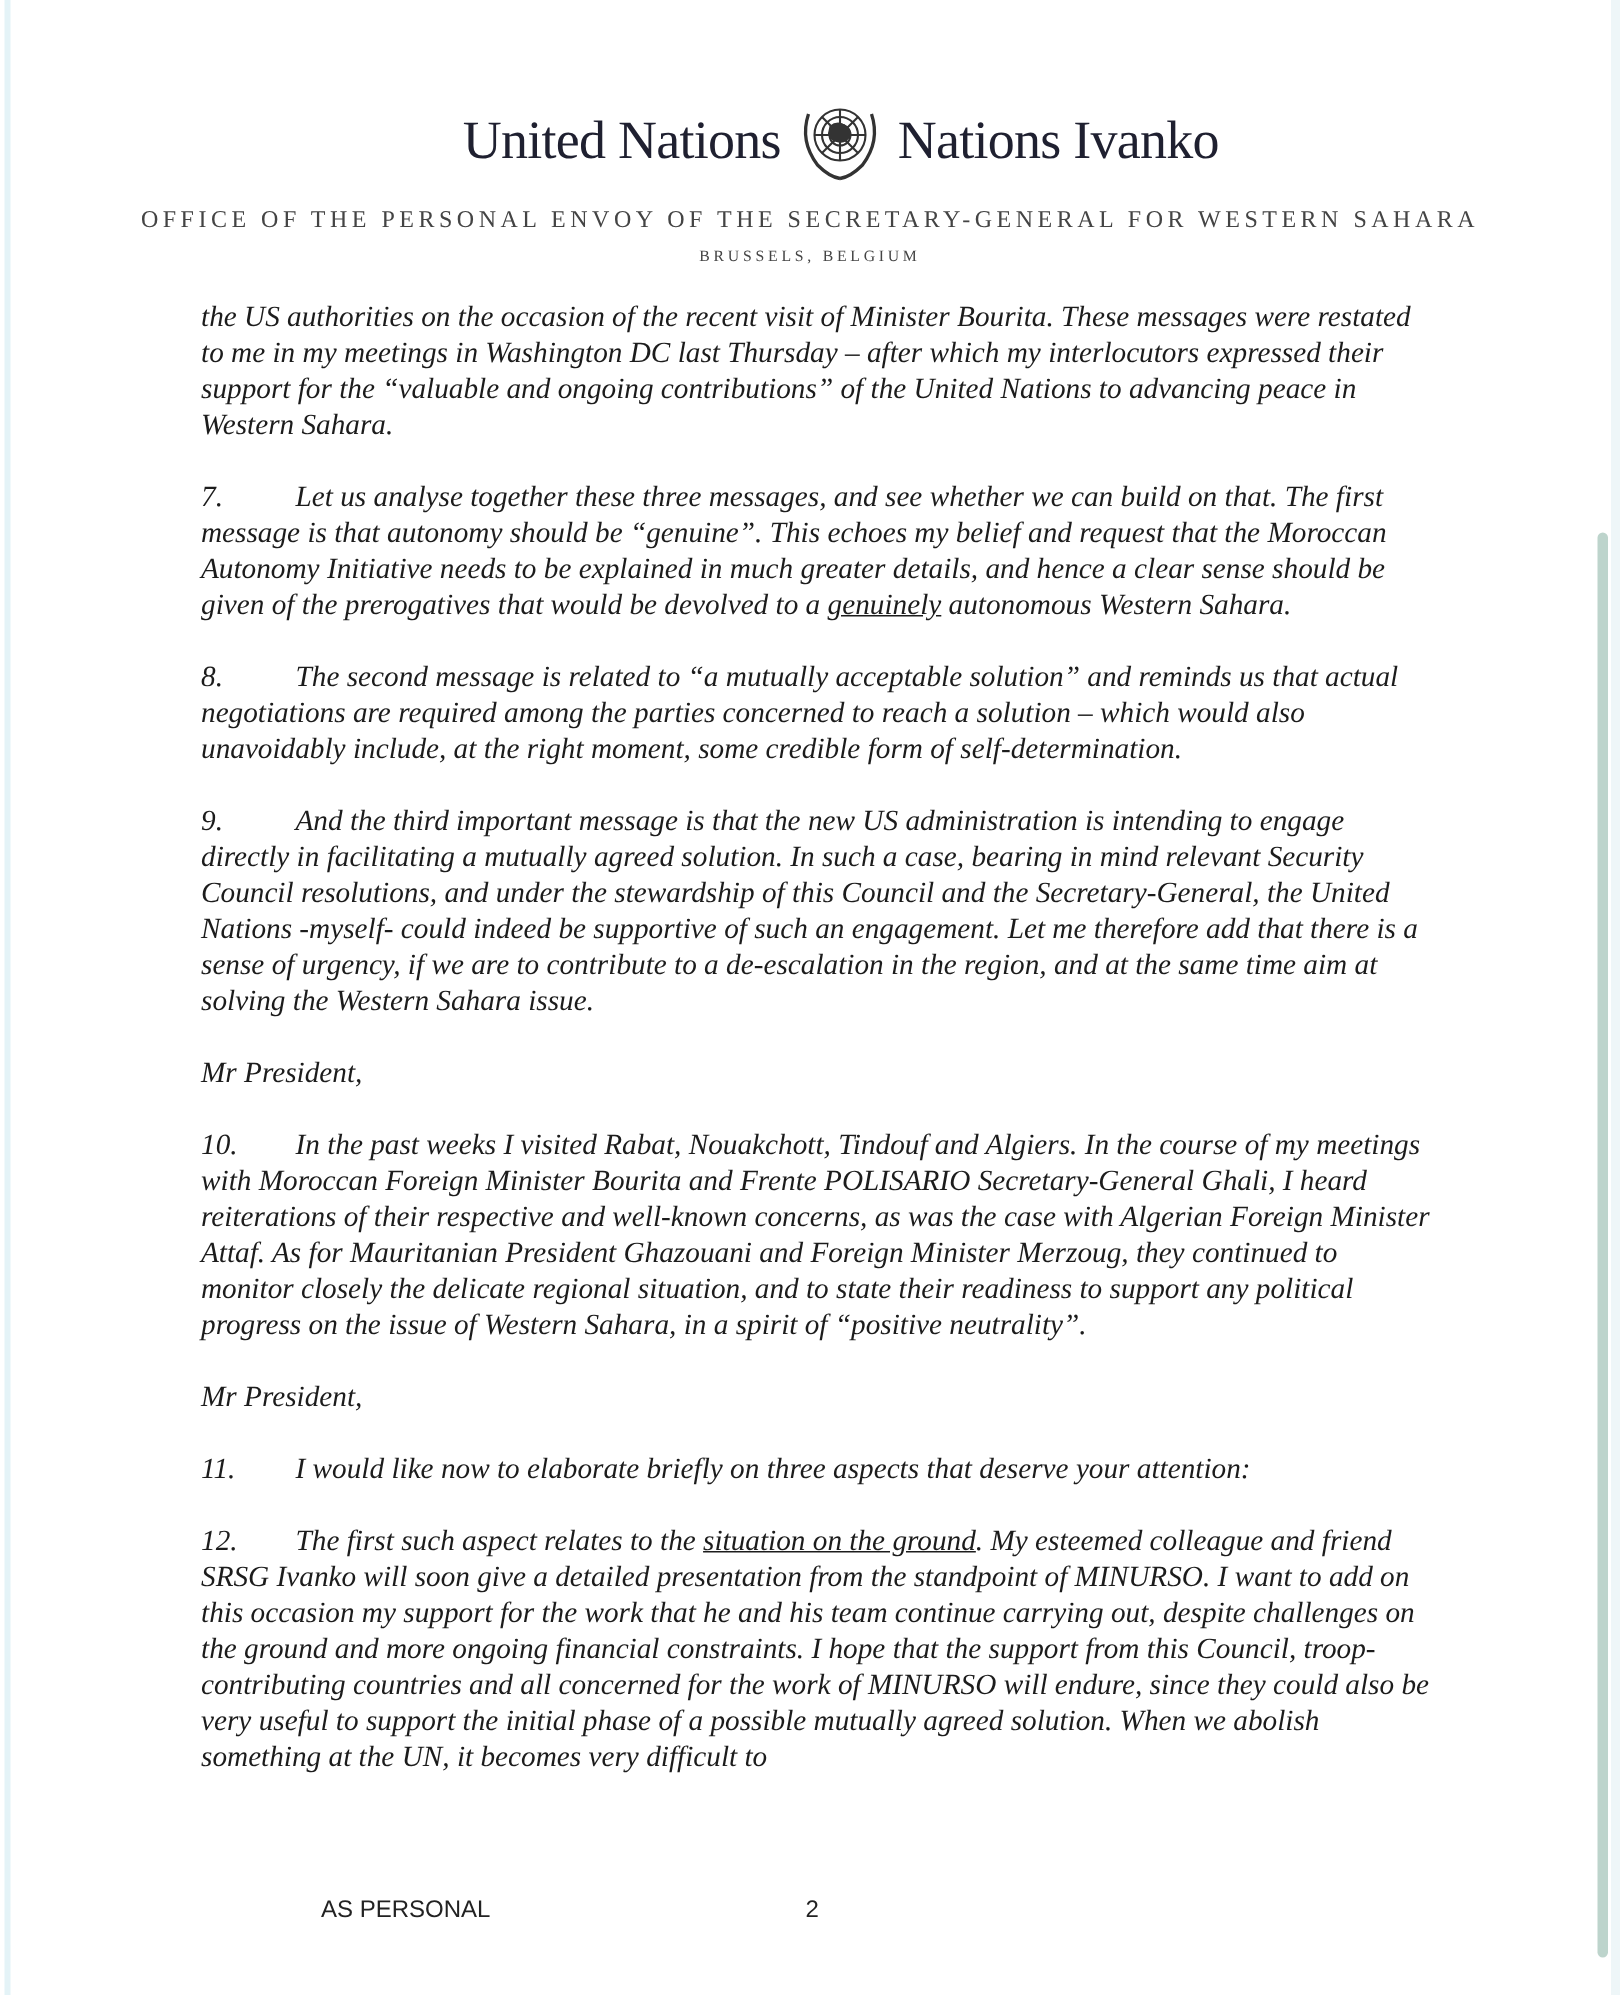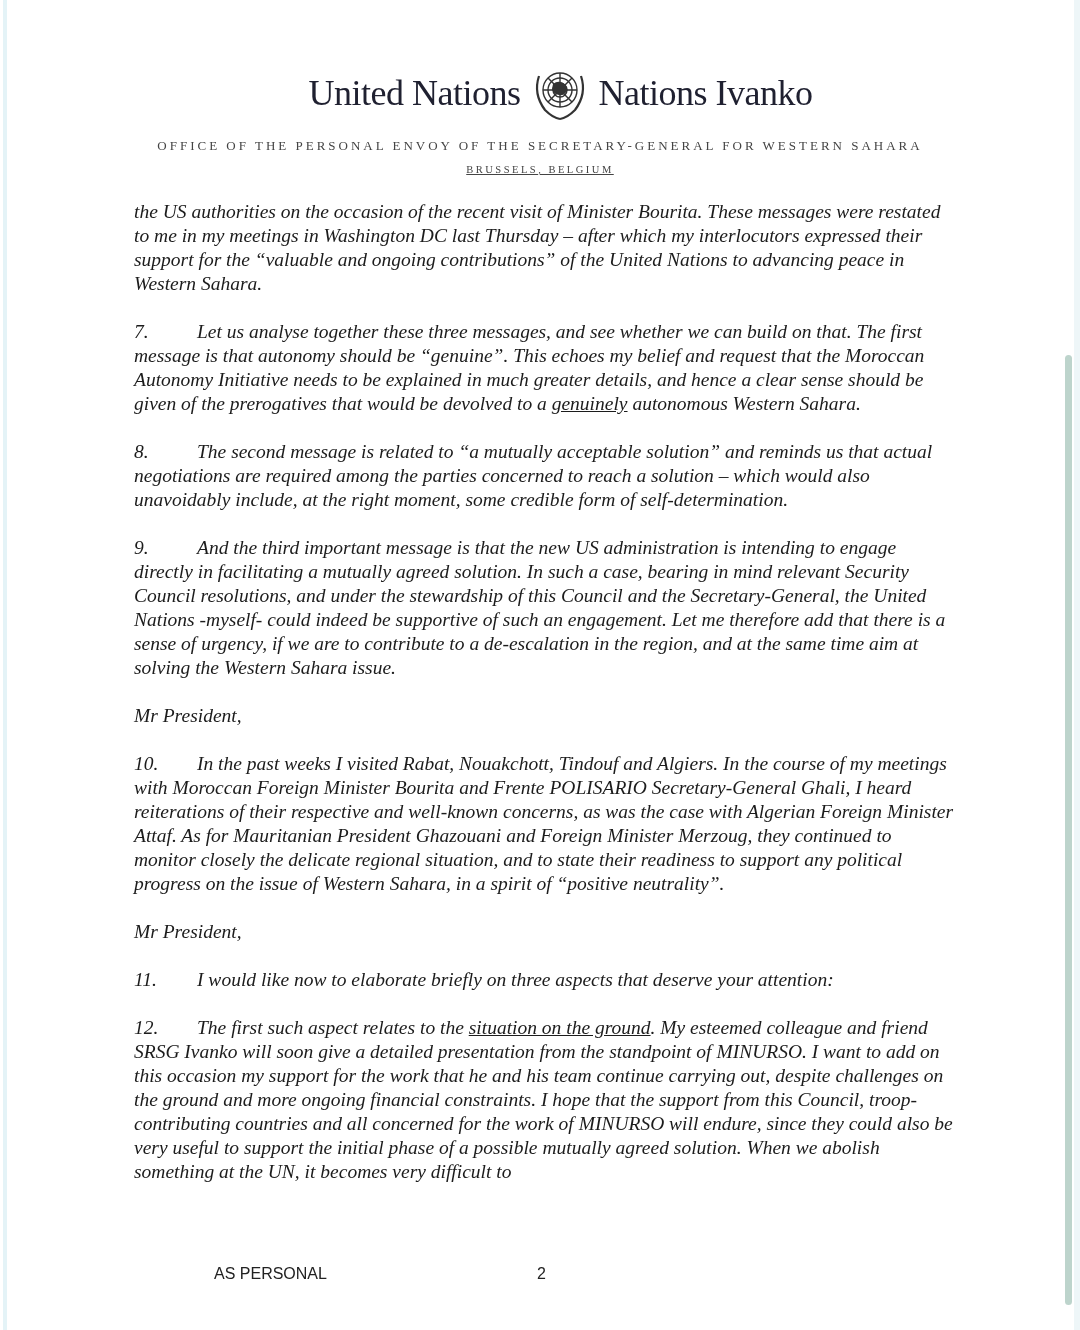--- a/index.html
+++ b/index.html
@@ -22,24 +22,24 @@
     }
     .letterhead {
       position: absolute; left: 0; right: 0; top: 62px; text-align: center;
     }
     .org-line {
       display: flex; justify-content: center; align-items: center; gap: 8px;
       font-size: 36px; color: #1f2030; letter-spacing: -0.5px; padding-left: 41px;
     }
     .emblem { width: 62px; height: 62px; display: inline-block; }
     .office {
-      margin-top: 14px; font-size: 13px; letter-spacing: 3px; color: #444;
+      margin-top: 14px; font-size: 16px; letter-spacing: 3px; color: #444;
     }
     .city {
-      margin-top: 10px; font-size: 10.5px; letter-spacing: 2.5px; color: #444; text-decoration: underline;
+      margin-top: 10px; font-size: 10.5px; letter-spacing: 2.5px; color: #444;
     }
     .body-text {
       position: absolute; left: 134px; top: 200px; width: 820px;
       font-size: 19.5px; line-height: 24px; color: #1c1c1c; font-style: italic;
     }
     .para { margin: 0 0 24px 0; }
     .num { display: inline-block; width: 63px; }
     .u { text-decoration: underline; text-align: center; }
     .footer-left {
       position: absolute; left: 214px; top: 1265px;

